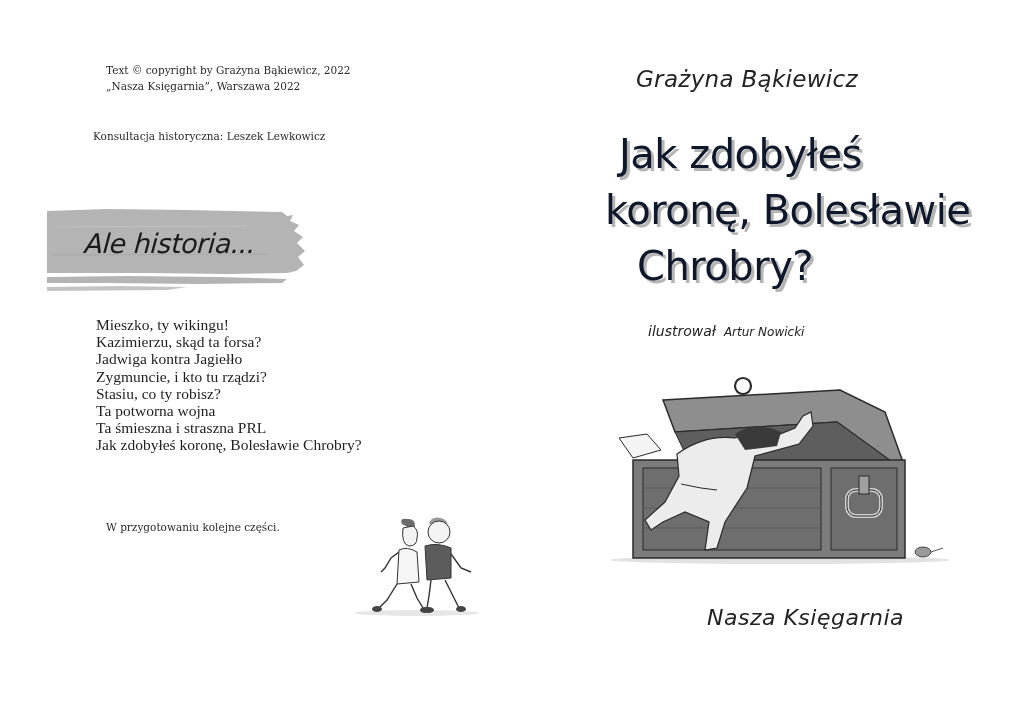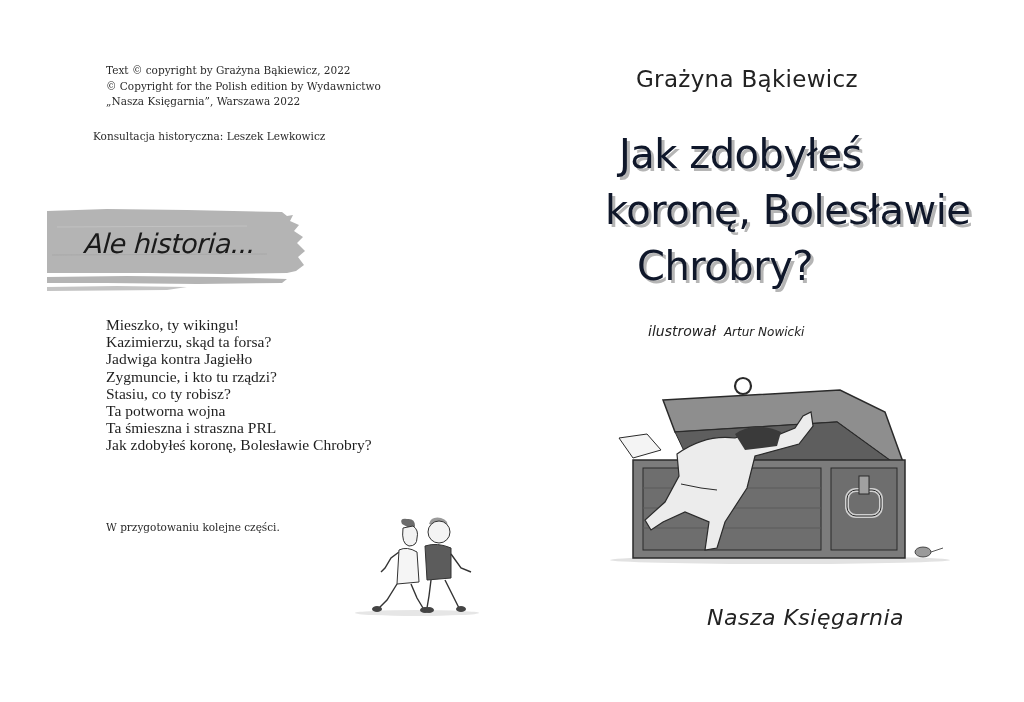--- a/index.html
+++ b/index.html
@@ -16,28 +16,28 @@
     .consult { position: absolute; left: 46px; top: 130px; font-size: 10.5px; color: #2a2a2a; white-space: nowrap; }
 
     .brush { position: absolute; left: 0; top: 207px; width: 262px; height: 84px; }
     .brush svg { position: absolute; left: 0; top: 0; }
     .series-title {
       position: absolute; left: 38px; top: 228px; font-family: "DejaVu Sans", sans-serif;
       font-size: 27px; font-style: italic; color: #1a1a1a; letter-spacing: -0.5px; white-space: nowrap;
       transform: skewX(-4deg);
     }
 
-    .series-list { position: absolute; left: 59px; top: 316px; font-family: "Liberation Serif", serif; font-size: 15.5px; line-height: 17.2px; color: #1e1e1e; }
+    .series-list { position: absolute; left: 49px; top: 316px; font-family: "Liberation Serif", serif; font-size: 15.5px; line-height: 17.2px; color: #1e1e1e; }
     .series-list div { white-space: nowrap; }
 
     .prep { position: absolute; left: 59px; top: 521px; font-size: 10.5px; color: #2a2a2a; white-space: nowrap; }
 
     .kids { position: absolute; left: 300px; top: 516px; width: 135px; height: 105px; }
 
-    .author { position: absolute; left: 636px; top: 66px; font-family: "DejaVu Sans", sans-serif; font-size: 23px; color: #222; white-space: nowrap; letter-spacing: 0.3px; }
+    .author { position: absolute; left: 636px; top: 66px; font-family: "DejaVu Sans", sans-serif; font-size: 23px; color: #222; white-space: nowrap; letter-spacing: 0.3px; font-style: italic; }
     .book-title { position: absolute; left: 605px; top: 126px; font-family: "DejaVu Sans", sans-serif; font-size: 40px; line-height: 56px; color: #0f172a; }
     .book-title div { white-space: nowrap; text-shadow: 3px 3px 0 #b5b5b5; letter-spacing: -0.5px; }
     .book-title .l1 { padding-left: 14px; }
     .book-title .l3 { padding-left: 32px; }
 
     .illustrator { position: absolute; left: 648px; top: 321px; white-space: nowrap; font-family: "DejaVu Sans", sans-serif; color: #222; }
     .illustrator .pre { font-size: 14px; font-style: italic; }
     .illustrator .name { font-size: 12px; font-style: italic; margin-left: 3px; margin-top: 13px; }
 
     .chest { position: absolute; left: 605px; top: 372px; width: 345px; height: 195px; }
@@ -45,21 +45,20 @@
     .publisher { position: absolute; left: 699px; top: 605px; font-family: "DejaVu Sans", sans-serif; font-size: 22px; color: #222; white-space: nowrap; letter-spacing: 0.5px; font-style: italic; margin-left: 8px; }
   </style>
 </head>
 <body>
 
 <div class="spread">
 
   <div class="page-left">
     <div class="copyright">
       <div>Text © copyright by Grażyna Bąkiewicz, 2022</div>
-      <div>© Copyright for the Polish edition by Wydawnictwo</div>
       <div>„Nasza Księgarnia”, Warszawa 2022</div>
     </div>
     <div class="consult">Konsultacja historyczna: Leszek Lewkowicz</div>
 
     <div class="brush">
       <svg width="262" height="84" viewBox="0 0 262 84">
         <path d="M0 4 L60 2 L140 3 L235 5 L240 9 L246 8 L243 14 L252 18 L247 24 L256 30 L250 36 L258 44 L251 50 L257 58 L249 64 L240 66 L180 67 L100 66 L0 66 Z" fill="#b4b4b4"></path>
         <path d="M0 70 L80 69 L170 70 L240 72 L235 76 L150 77 L60 76 L0 76 Z" fill="#b4b4b4"></path>
         <path d="M0 80 L70 79 L140 80 L120 83 L0 84 Z" fill="#c4c4c4"></path>
         <path d="M10 20 L200 19" stroke="#c2c2c2" stroke-width="1"></path>

